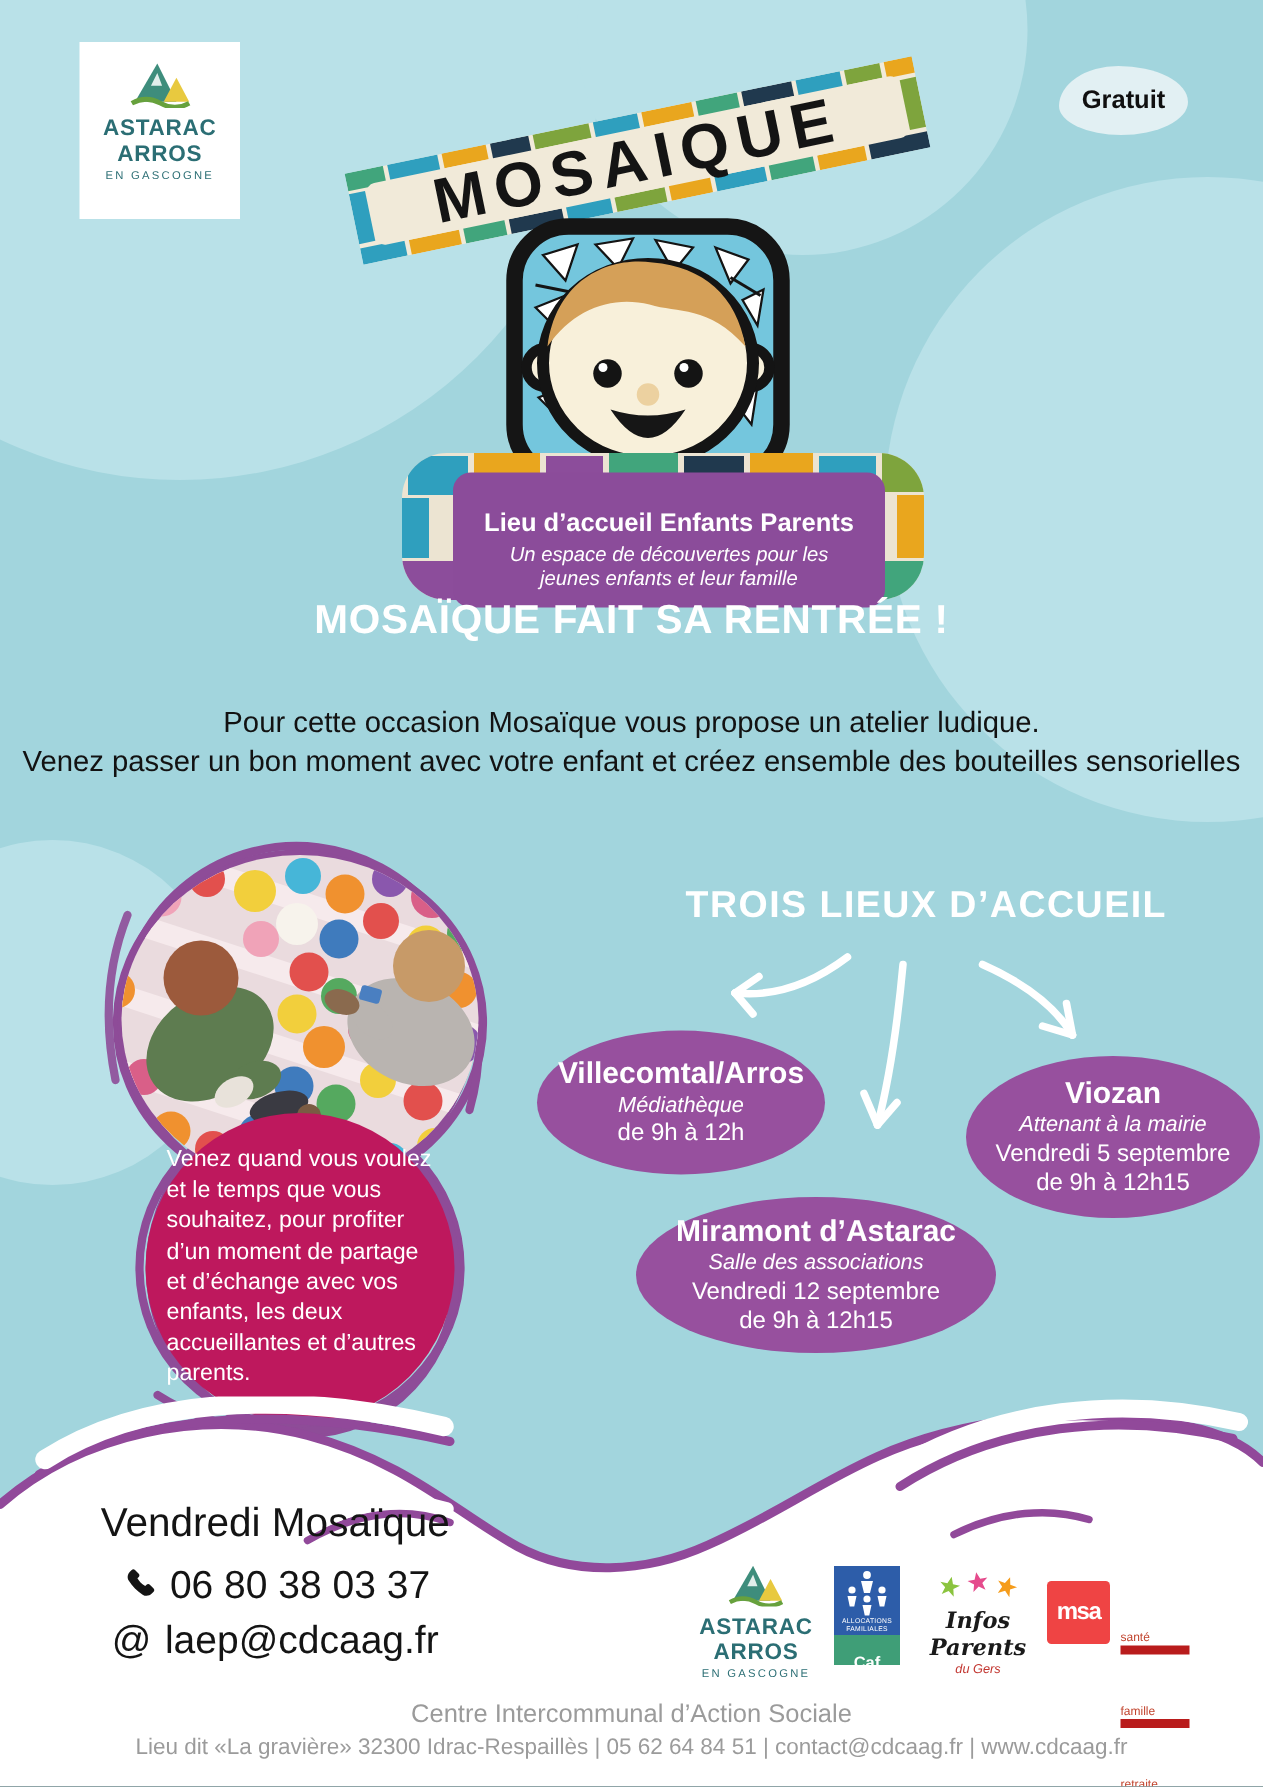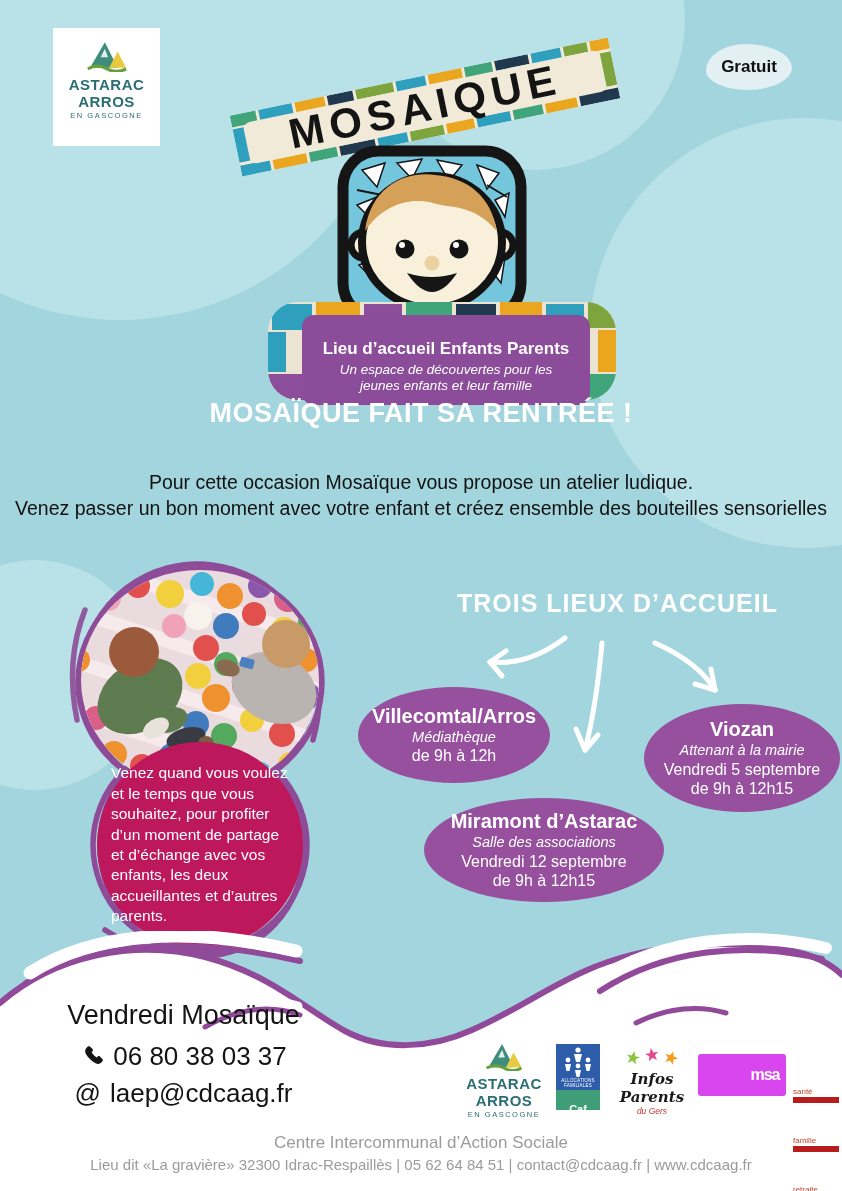--- a/index.html
+++ b/index.html
@@ -58,22 +58,22 @@
   .partner-caf{position:absolute;left:556px;top:1044px;width:44px;z-index:6;text-align:center;}
   .caf-blue{background:#2d5da9;height:46px;position:relative;color:#fff;}
   .caf-org{font-size:4.5px;letter-spacing:.2px;position:absolute;bottom:2px;left:0;width:100%;}
   .caf-green{background:#3f9e77;color:#fff;height:20px;line-height:1;padding-top:14px;box-sizing:border-box;}
   .caf-brand{font-size:11px;font-weight:bold;}
   .caf-region{font-size:5.5px;}
   .partner-infos{position:absolute;left:600px;top:1048px;width:104px;text-align:center;z-index:6;}
   .infos-brand{font-family:"DejaVu Serif",serif;font-style:italic;font-weight:bold;font-size:15px;color:#1a1a1a;}
   .infos-region{font-size:8.5px;color:#c2352f;font-style:italic;}
   .partner-msa{position:absolute;left:698px;top:1054px;z-index:6;display:flex;gap:7px;}
-  .msa-square{width:42px;height:42px;background:#d946ef;border-radius:3px;color:#fff;display:flex;
-              align-items:center;justify-content:center;font-size:16px;font-weight:bold;letter-spacing:-1px;padding-left:46px;}
+  .msa-square{width:42px;height:42px;background:#ef4444;border-radius:3px;color:#fff;display:flex;
+              align-items:center;justify-content:center;font-size:16px;font-weight:bold;letter-spacing:-1px;}
   .msa-services div{font-size:8px;border-bottom:6px solid #b91c1c;padding:1px 2px 1px 0;color:#c2452f;width:44px;margin-top:32px;}
   .msa-services div:last-child{color:#29539f;}
   .footer{position:absolute;left:0;width:842px;top:1133px;text-align:center;color:#9b9b9b;z-index:6;}
   .footer .f1{font-size:17px;}
   .footer .f2{font-size:15px;margin-top:3px;}
 </style>
 </head>
 <body>
 
 <div class="page">

